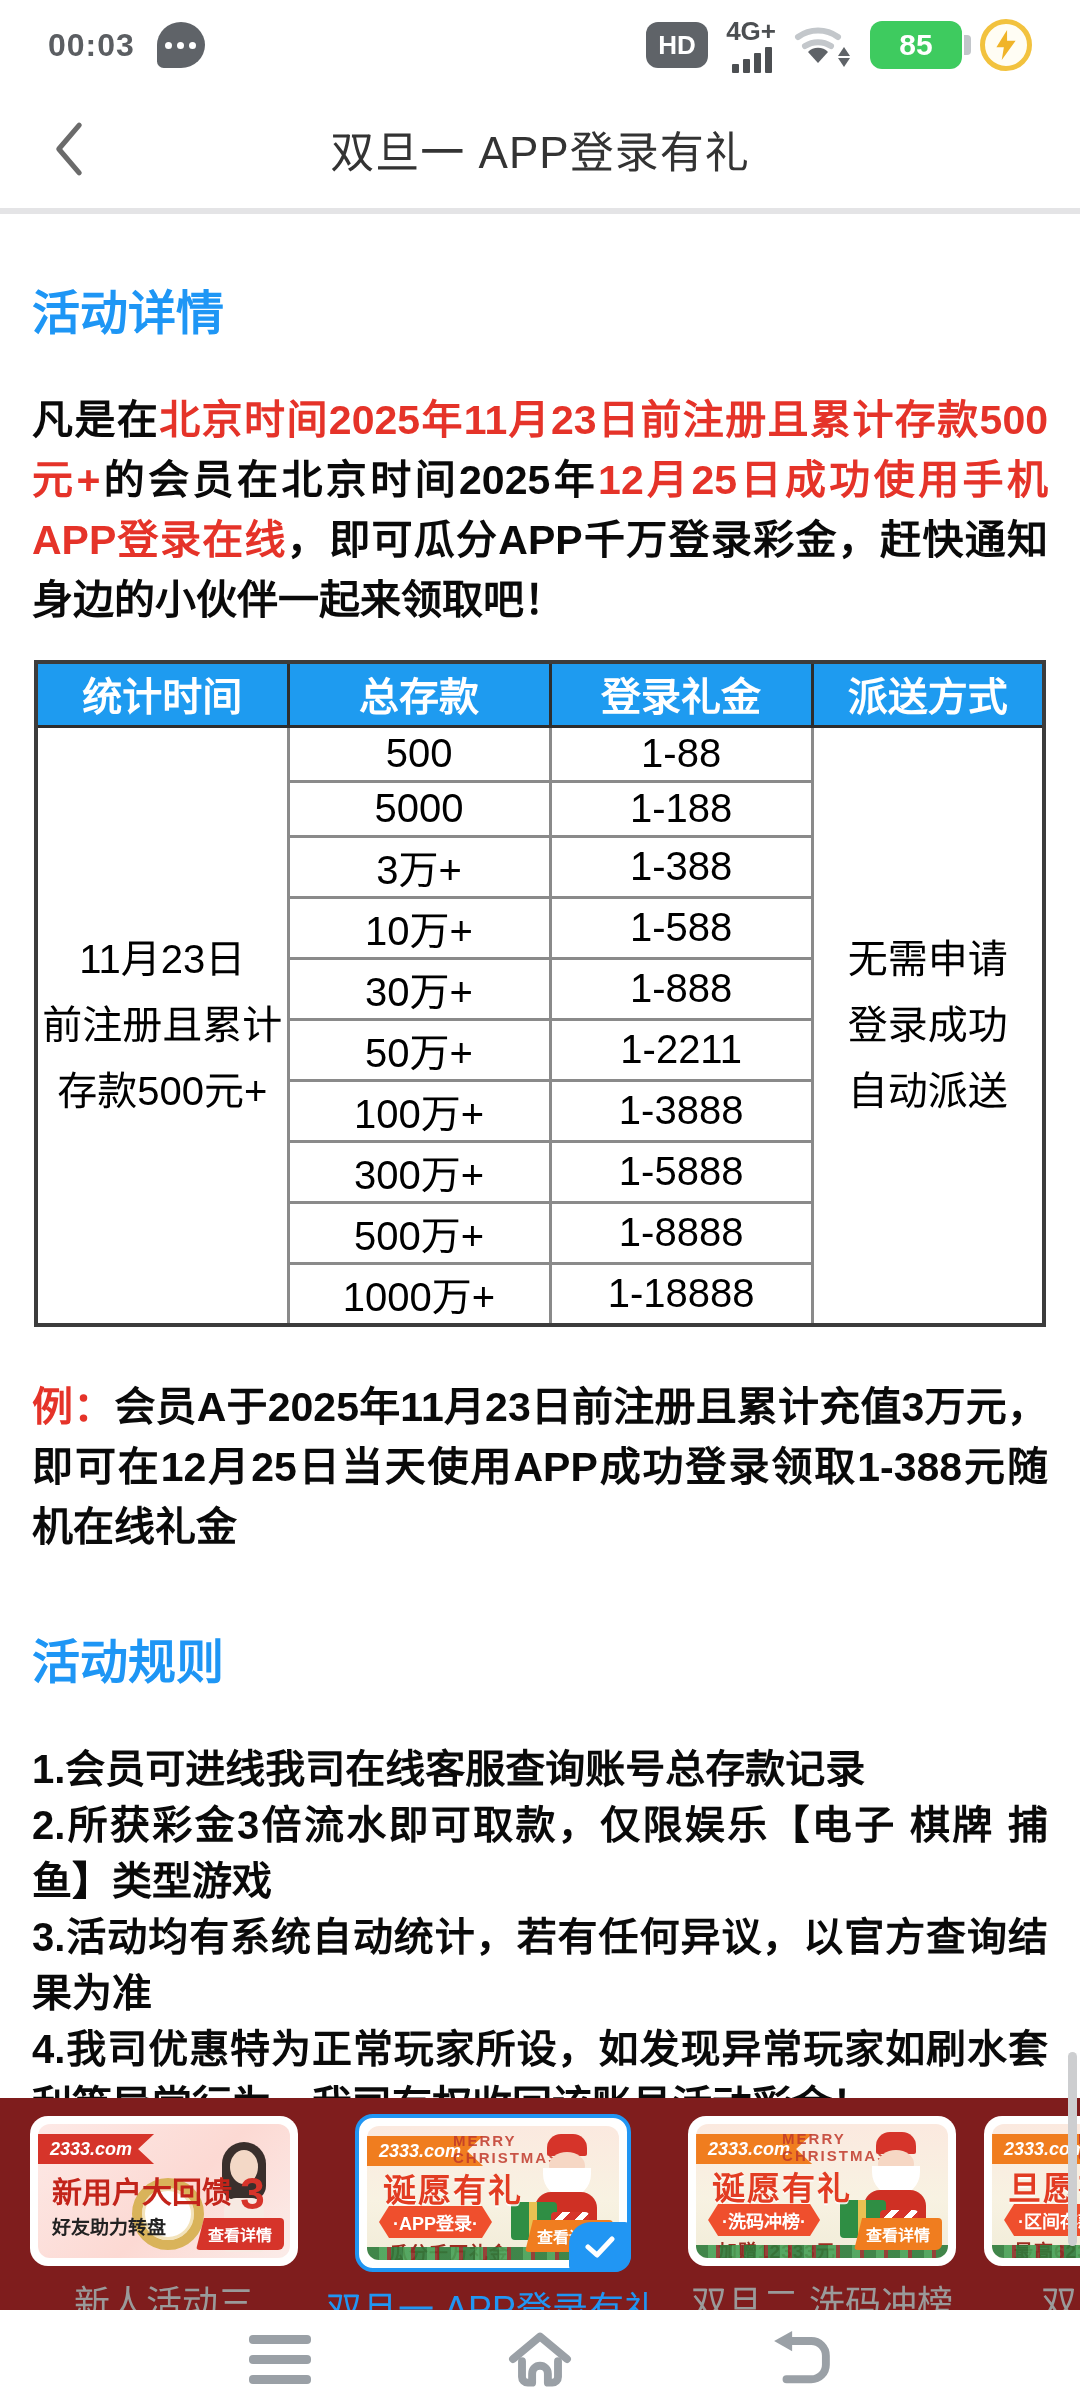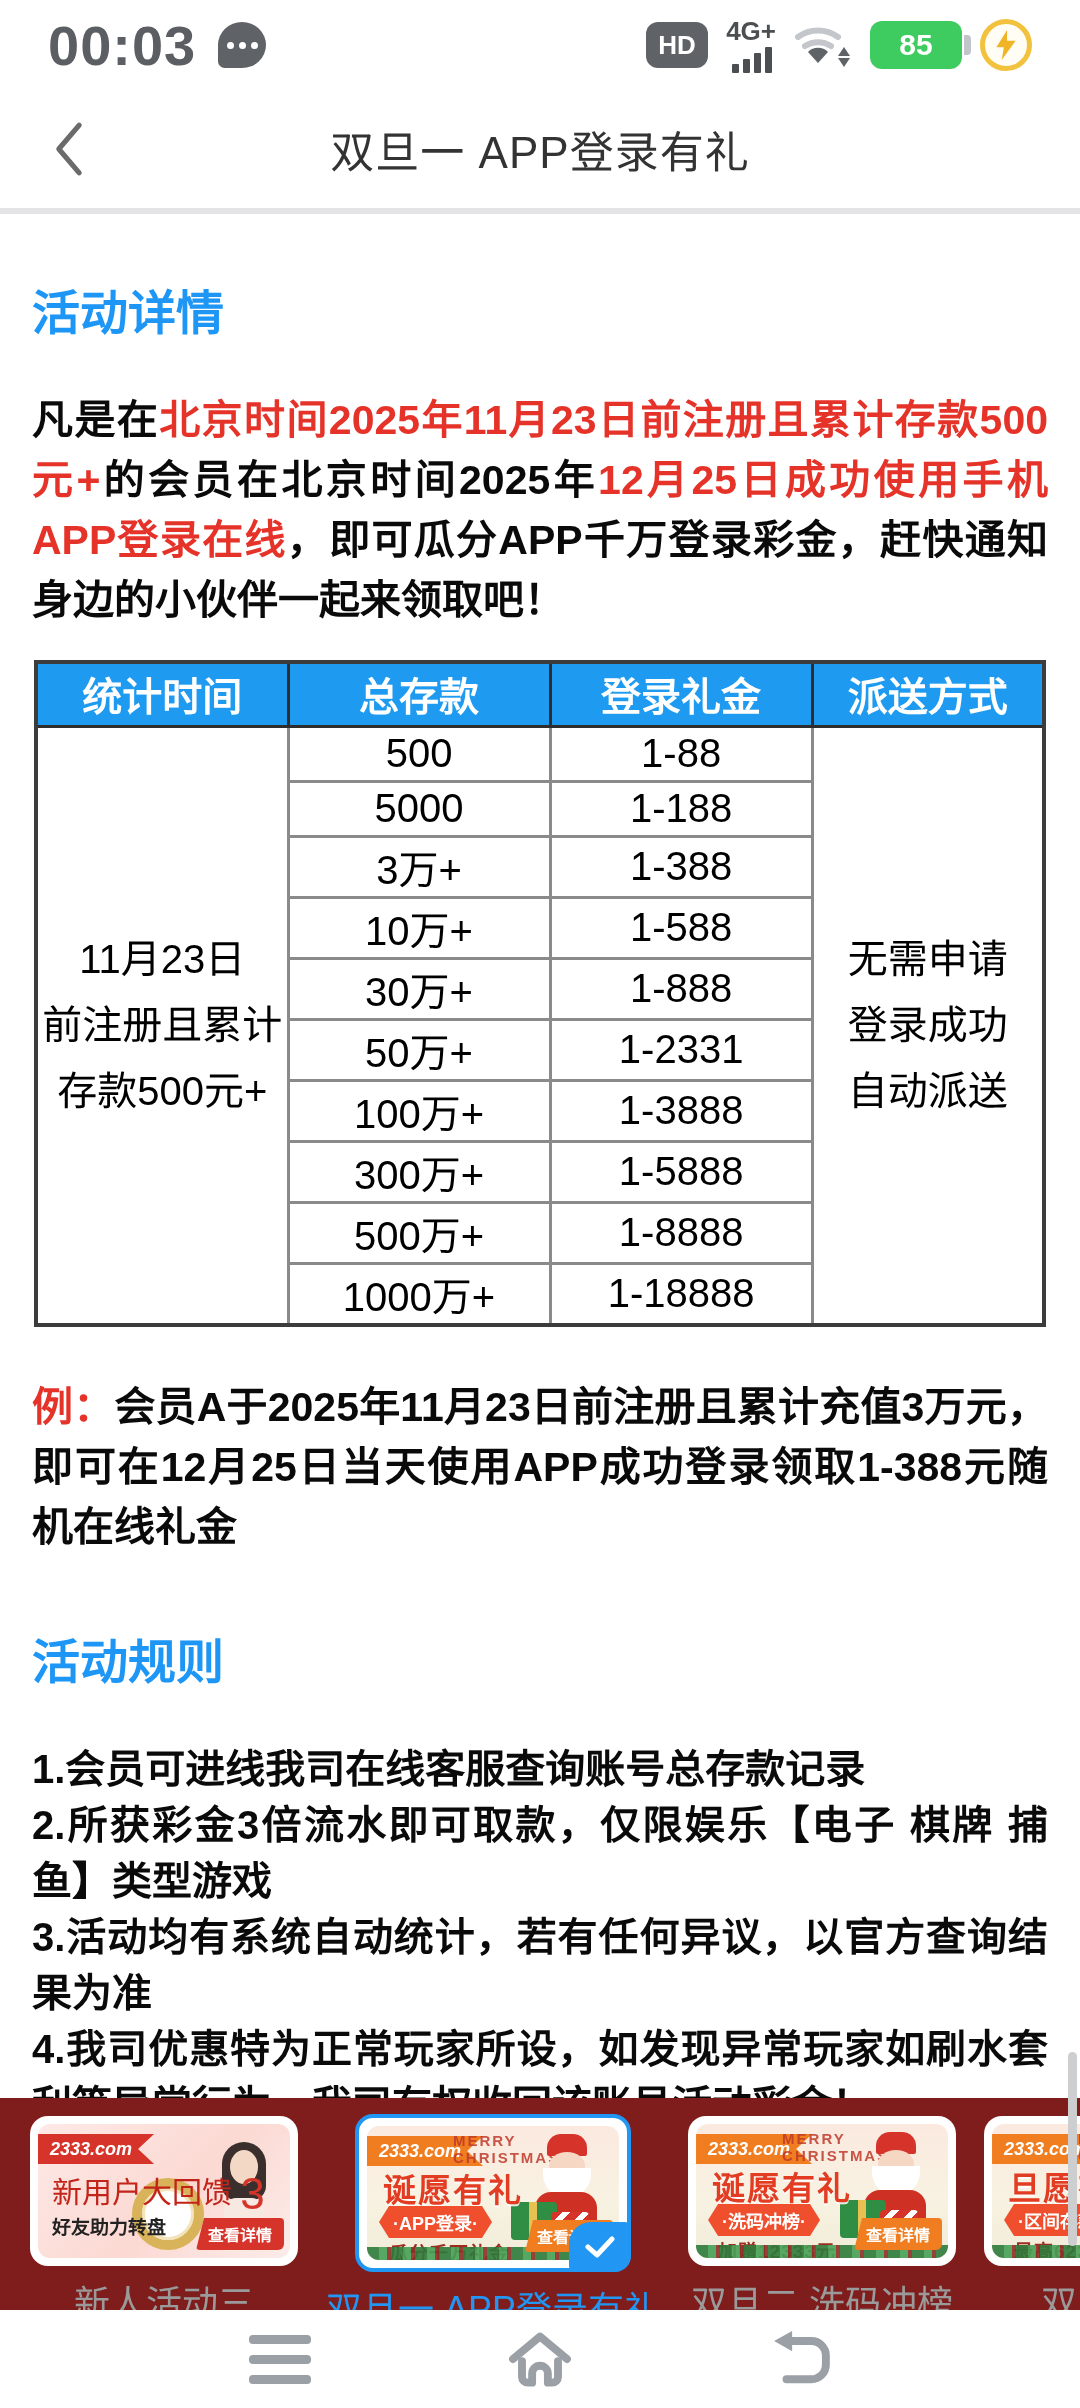--- a/index.html
+++ b/index.html
@@ -6,21 +6,21 @@
   html,body { width:1080px; }
   body {
     position:relative; width:1080px; height:2408px; background:#ffffff;
     font-family:"Liberation Sans", sans-serif; overflow:hidden; color:#111;
   }
 
   
   .status-bar { position:absolute; top:0; left:0; width:1080px; height:90px;
     display:flex; align-items:center; justify-content:space-between; padding:0 48px; background:#fff; }
   .sb-left { display:flex; align-items:center; gap:22px; }
-  .sb-time { font-size:56px; font-weight:600; color:#5b5e62; letter-spacing:1px; }
+  .sb-time { font-size:32px; font-weight:600; color:#5b5e62; letter-spacing:1px; }
   .sb-bubble { position:relative; width:48px; height:46px; background:#5f6368; border-radius:50% 50% 50% 14%;
     display:flex; align-items:center; justify-content:center; gap:5px; }
   .sb-bubble i { width:7px; height:7px; background:#fff; border-radius:50%; }
   .sb-right { display:flex; align-items:center; gap:18px; }
   .hd-badge { width:62px; height:46px; background:#5f6368; color:#fff; border-radius:12px;
     font-size:26px; font-weight:bold; display:flex; align-items:center; justify-content:center; }
   .net { display:flex; flex-direction:column; align-items:flex-start; line-height:1; }
   .net-label { font-size:26px; font-weight:bold; color:#4c4f52; }
   .bars { display:flex; align-items:flex-end; gap:4px; margin-top:3px; margin-left:6px; }
   .bars i { width:7px; background:#4c4f52; border-radius:1px; display:block; }
@@ -69,21 +69,21 @@
   .card { position:relative; width:268px; height:150px; background:#fff; border-radius:18px; padding:8px; }
   .card.selected { width:276px; height:158px; border:4px solid #2196f3; margin-top:-2px; }
   .card-inner { position:relative; width:100%; height:100%; border-radius:12px; overflow:hidden; }
   .theme-red  { background:linear-gradient(135deg,#fde9e6 0%,#fcd9d3 55%,#fbece9 100%); }
   .theme-xmas { background:linear-gradient(180deg,#fbe9df 0%,#f8f2e2 55%,#f1ecd8 100%); }
   .ribbon-site { position:absolute; top:10px; left:0; height:30px; padding:0 22px 0 12px; color:#fff;
     font-size:18px; font-weight:bold; font-style:italic; display:flex; align-items:center;
     clip-path:polygon(0 0,100% 0,calc(100% - 16px) 50%,100% 100%,0 100%); }
   .rib-red { background:#d6342a; } .rib-orange { background:#f07d1f; }
   .banner-top { position:absolute; top:6px; left:86px; font-size:15px; font-weight:bold; color:#c0392b; letter-spacing:2px; opacity:.85; }
-  .card-title { position:absolute; top:44px; left:14px; font-size:30px; font-weight:normal; color:#c3241a; }
+  .card-title { position:absolute; top:44px; left:14px; font-size:30px; font-weight:bold; color:#c3241a; }
   .card-title .big3 { font-size:44px; color:#d6342a; vertical-align:-6px; }
   .card-sub1 { position:absolute; top:88px; left:14px; font-size:19px; color:#222; font-weight:600; }
   .xmas-title { position:absolute; top:38px; left:16px; font-size:33px; font-weight:bold; color:#e23c22;
     text-shadow:0 2px 0 rgba(255,255,255,.85); letter-spacing:2px; }
   .xmas-ribbon { position:absolute; top:80px; left:12px; background:#ef4f2d; color:#fff; font-size:18px;
     font-weight:bold; padding:3px 14px; clip-path:polygon(10px 0,calc(100% - 10px) 0,100% 50%,calc(100% - 10px) 100%,10px 100%,0 50%); }
   .xmas-sub { position:absolute; top:112px; left:22px; font-size:19px; font-weight:bold; color:#9d2c20; letter-spacing:1px; }
   .garland { position:absolute; bottom:0; left:0; width:100%; height:13px; opacity:.9;
     background:repeating-linear-gradient(90deg,#2d7a3a 0 12px,#45a055 12px 20px,#8c2f27 20px 24px); }
   .detail-btn { position:absolute; right:6px; bottom:8px; color:#fff; font-size:16px; font-weight:bold;
@@ -209,21 +209,21 @@
       <tr>
           <td>10万+</td>
           <td>1-588</td>
         </tr>
       <tr>
           <td>30万+</td>
           <td>1-888</td>
         </tr>
       <tr>
           <td>50万+</td>
-          <td>1-2331</td>
+          <td>1-2211</td>
         </tr>
       <tr>
           <td>100万+</td>
           <td>1-3888</td>
         </tr>
       <tr>
           <td>300万+</td>
           <td>1-5888</td>
         </tr>
       <tr>

